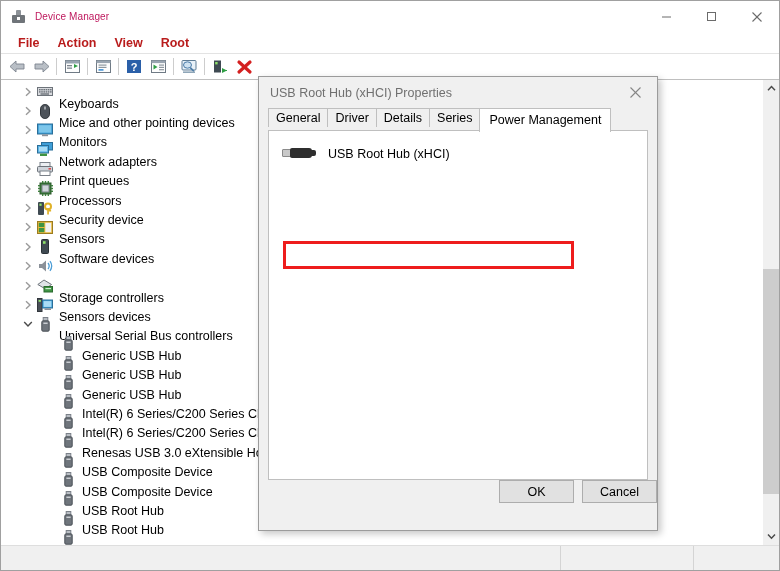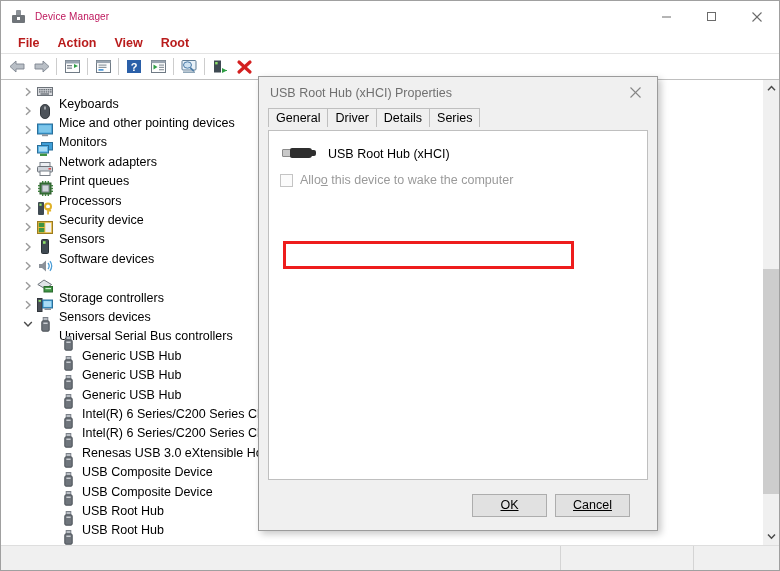--- a/index.html
+++ b/index.html
@@ -256,23 +256,22 @@
   #red-highlight {
     position: absolute;
     left: 14px; top: 110px;
     width: 291px; height: 28px;
     border: 3px solid #ee1c1c;
     pointer-events: none;
   }
 
   #dlg-buttons {
     flex: 0 0 50px; height: 50px;
-    display: flex; align-items: center; justify-content: flex-end;
-    padding-right: 27px;
-    text-decoration: underline;
+    display: flex; justify-content: flex-end;
+    padding-right: 0;
   }
   .dlg-btn {
     width: 75px; height: 23px;
     background: #e1e1e1;
     border: 1px solid #adadad;
     font-family: "Liberation Sans", sans-serif;
     font-size: 12.5px; color: #000000;
     display: flex; align-items: center; justify-content: center;
     margin-left: 8px;
   }
@@ -761,39 +760,34 @@
         <line x1="11.5" y1="1.5" x2="1.5" y2="11.5" stroke="#868686" stroke-width="1.1"></line>
       </svg>
     </div>
   </div>
 
   <div id="tabstrip">
       <div class="tab">General</div>
       <div class="tab">Driver</div>
       <div class="tab">Details</div>
       <div class="tab">Series</div>
+      <div class="tab active">Power Management</div>
     </div>
 
   <div id="tab-body">
     <div id="device-head">
       <div id="usb-plug-icon">
         <div class="plug-metal"></div>
         <div class="plug-body"></div>
         <div class="plug-tip"></div>
       </div>
       <div id="device-name">USB Root Hub (xHCI)</div>
     </div>
 
 
-    <div class="cb-row" id="cb-row-2">
-      <div class="cbox disabled"></div>
-      <div class="cb-label">
-        <span>Allo</span><span class="u">o</span><span> this device to wake the computer</span>
-      </div>
-    </div>
 
     <div id="red-highlight" style="border-color: rgb(238, 28, 28);"></div>
   </div>
 
   <div id="dlg-buttons">
     <div class="dlg-btn">OK</div>
     <div class="dlg-btn">Cancel</div>
   </div>
 </div>
 

